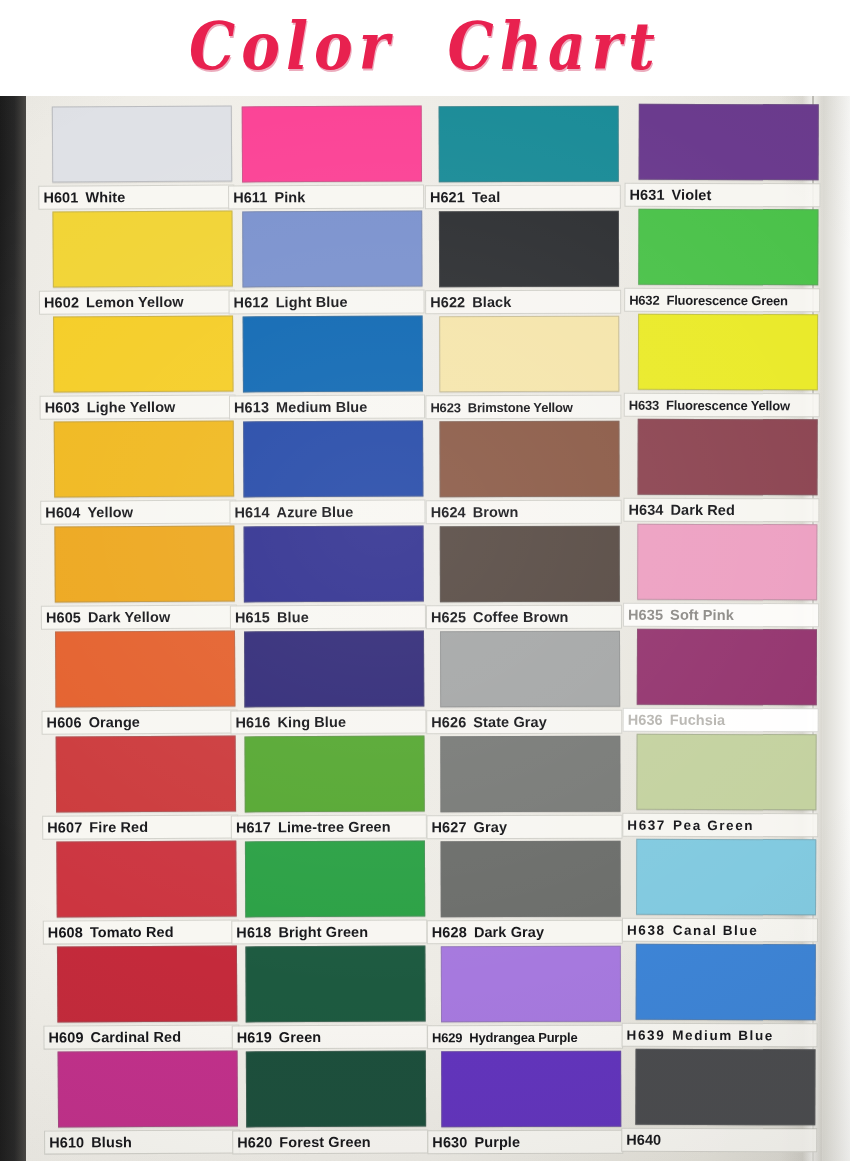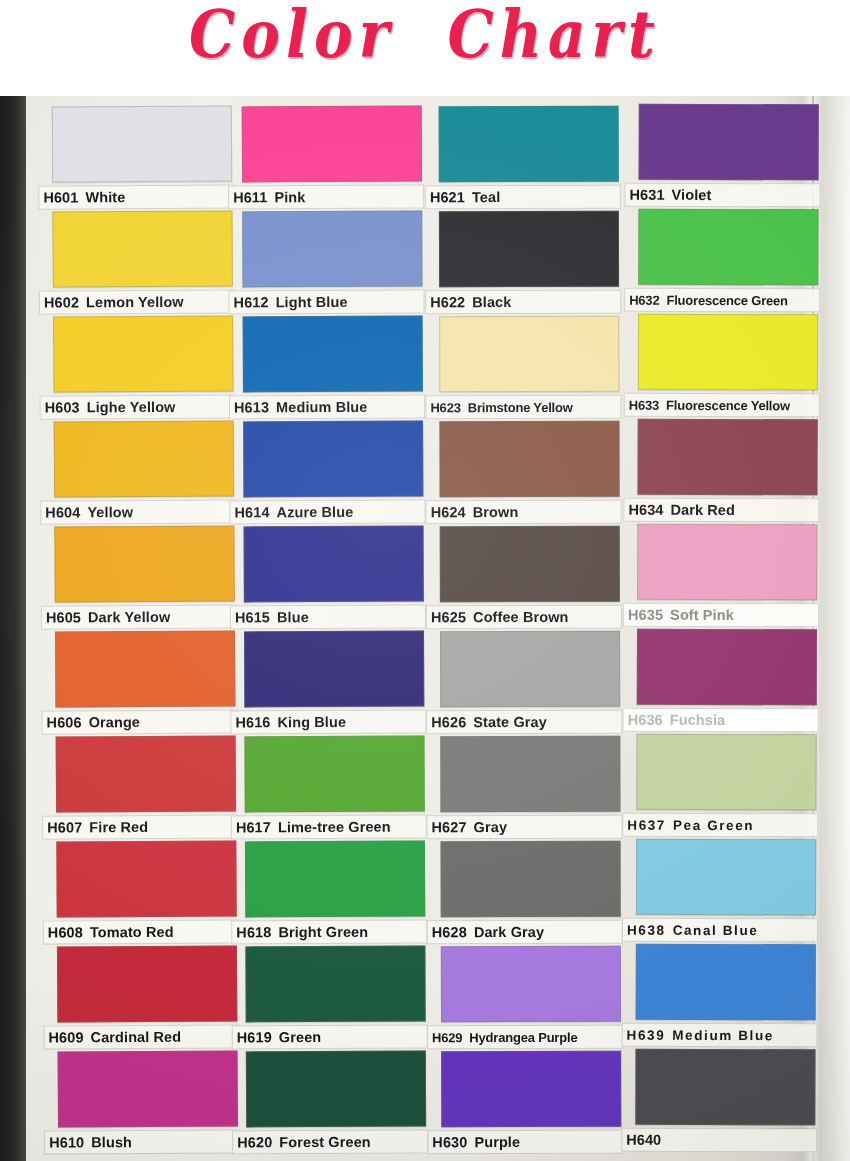--- a/index.html
+++ b/index.html
@@ -15,21 +15,21 @@
   #page {
     position: relative;
     width: 850px;
     height: 1161px;
     background: #ffffff;
   }
 
   
   #title-bar {
     position: absolute;
-    left: 0; top: 0;
+    left: 0; top: 12px;
     width: 850px; height: 70px;
     background: #ffffff;
     display: flex;
     align-items: center;
     justify-content: center;
     z-index: 6;
   }
   #chart-title {
     font-family: "DejaVu Serif", "Liberation Serif", serif;
     font-style: italic;

